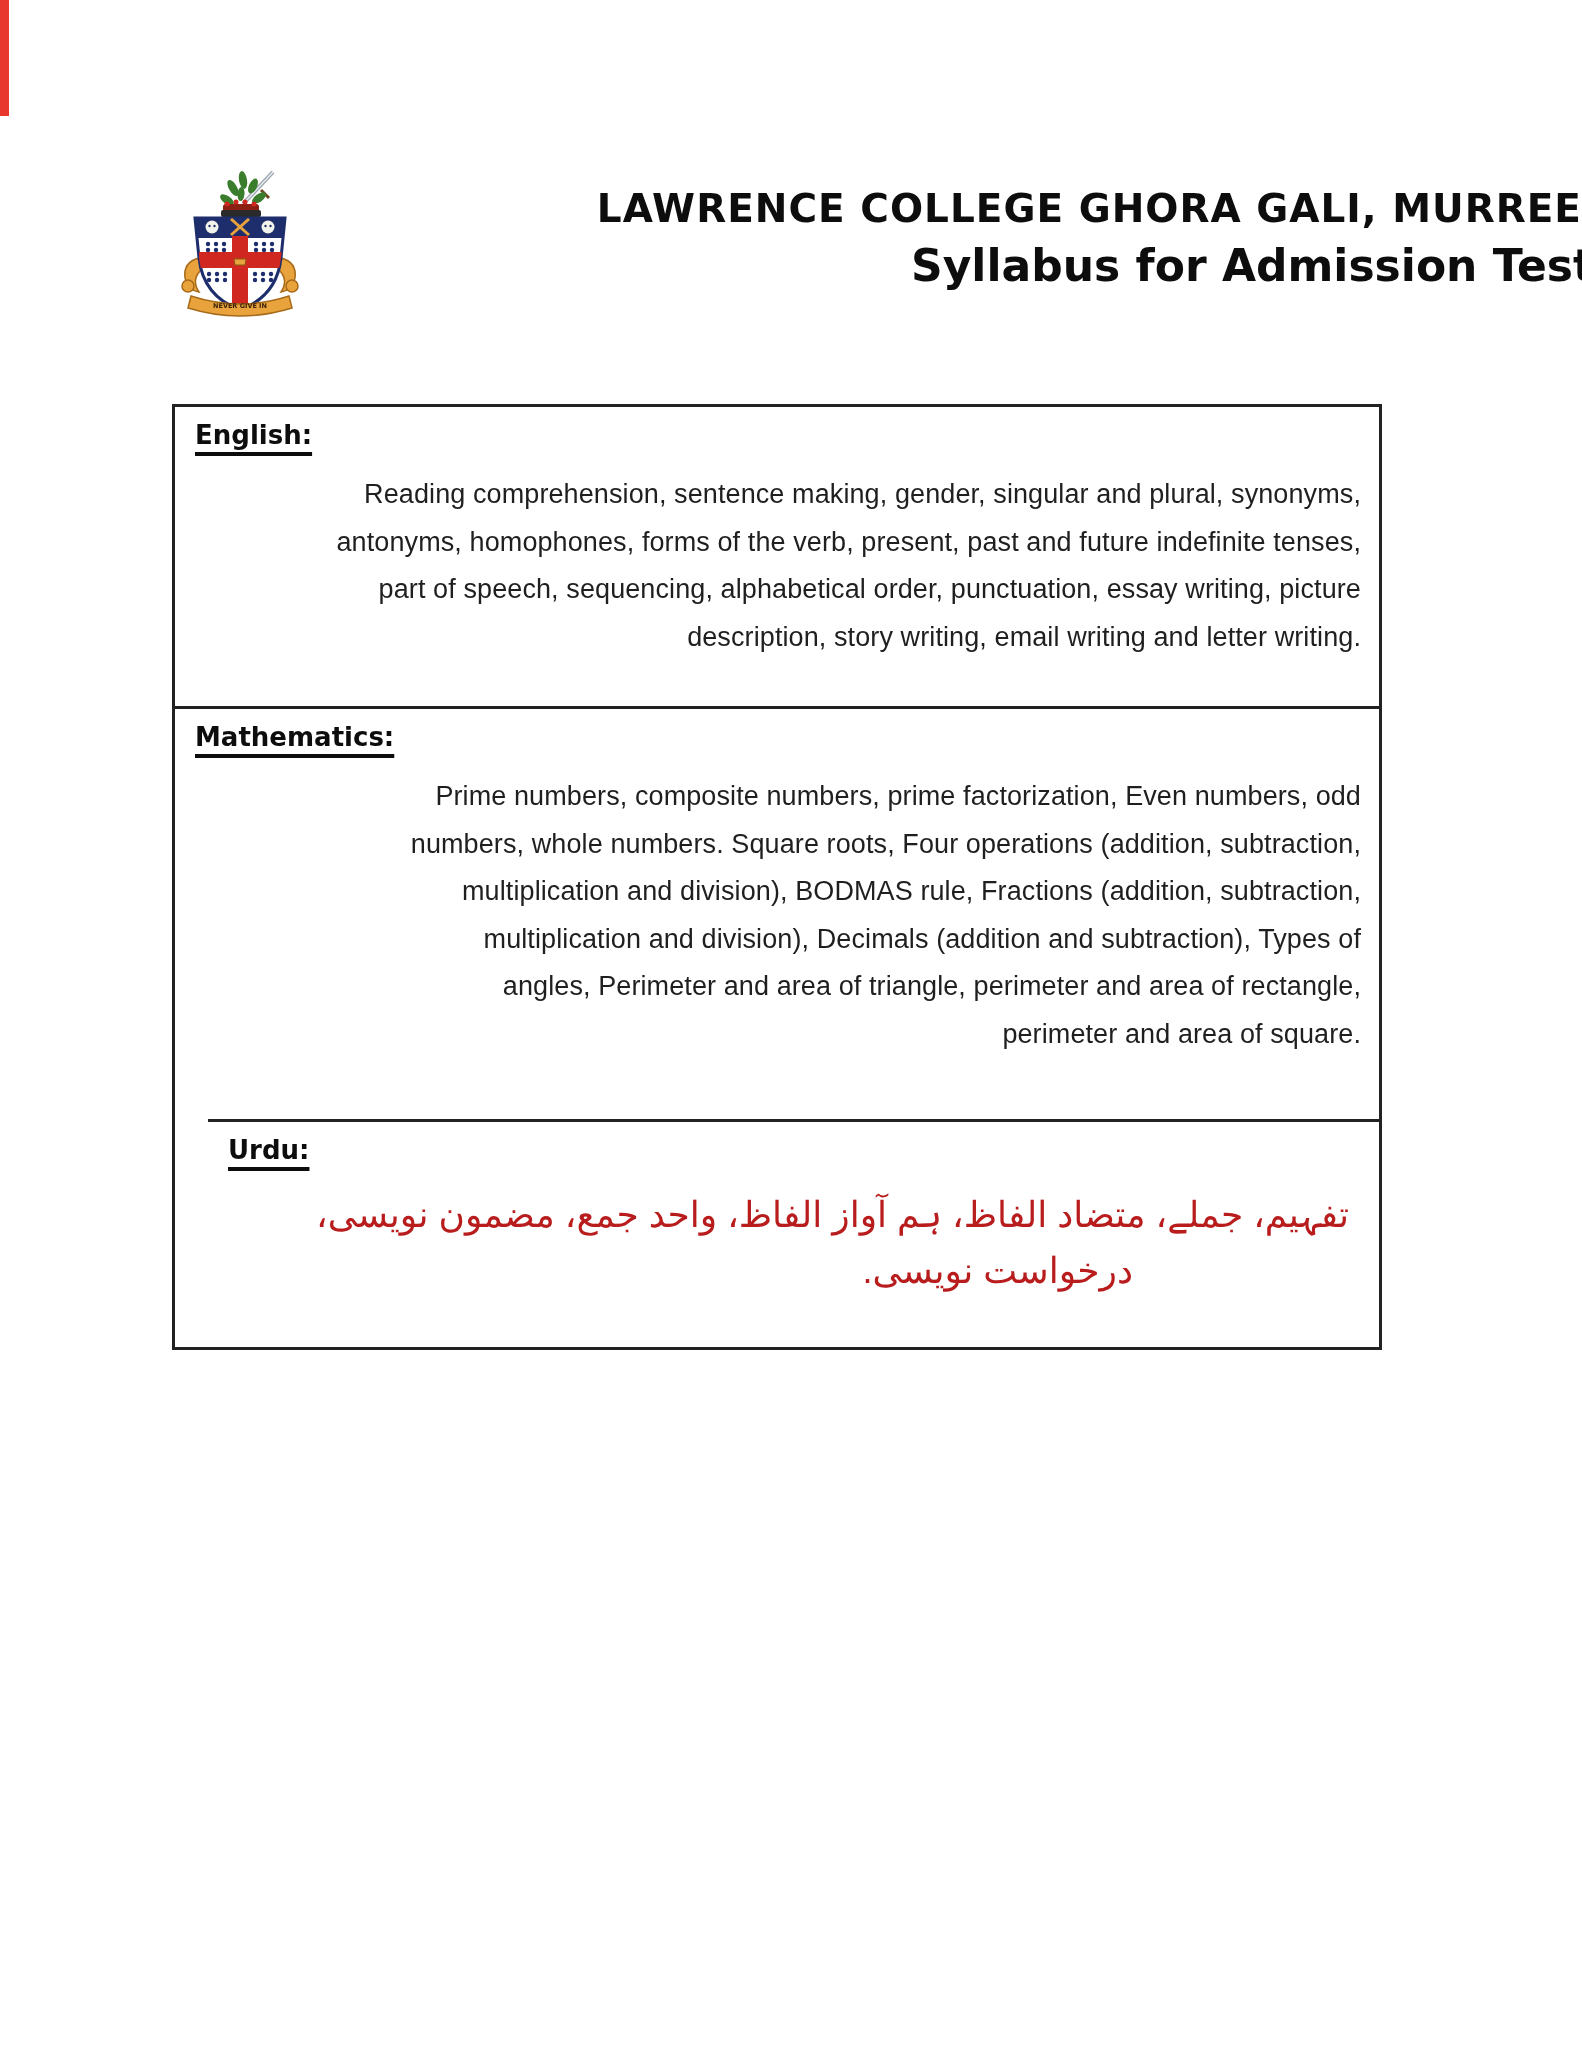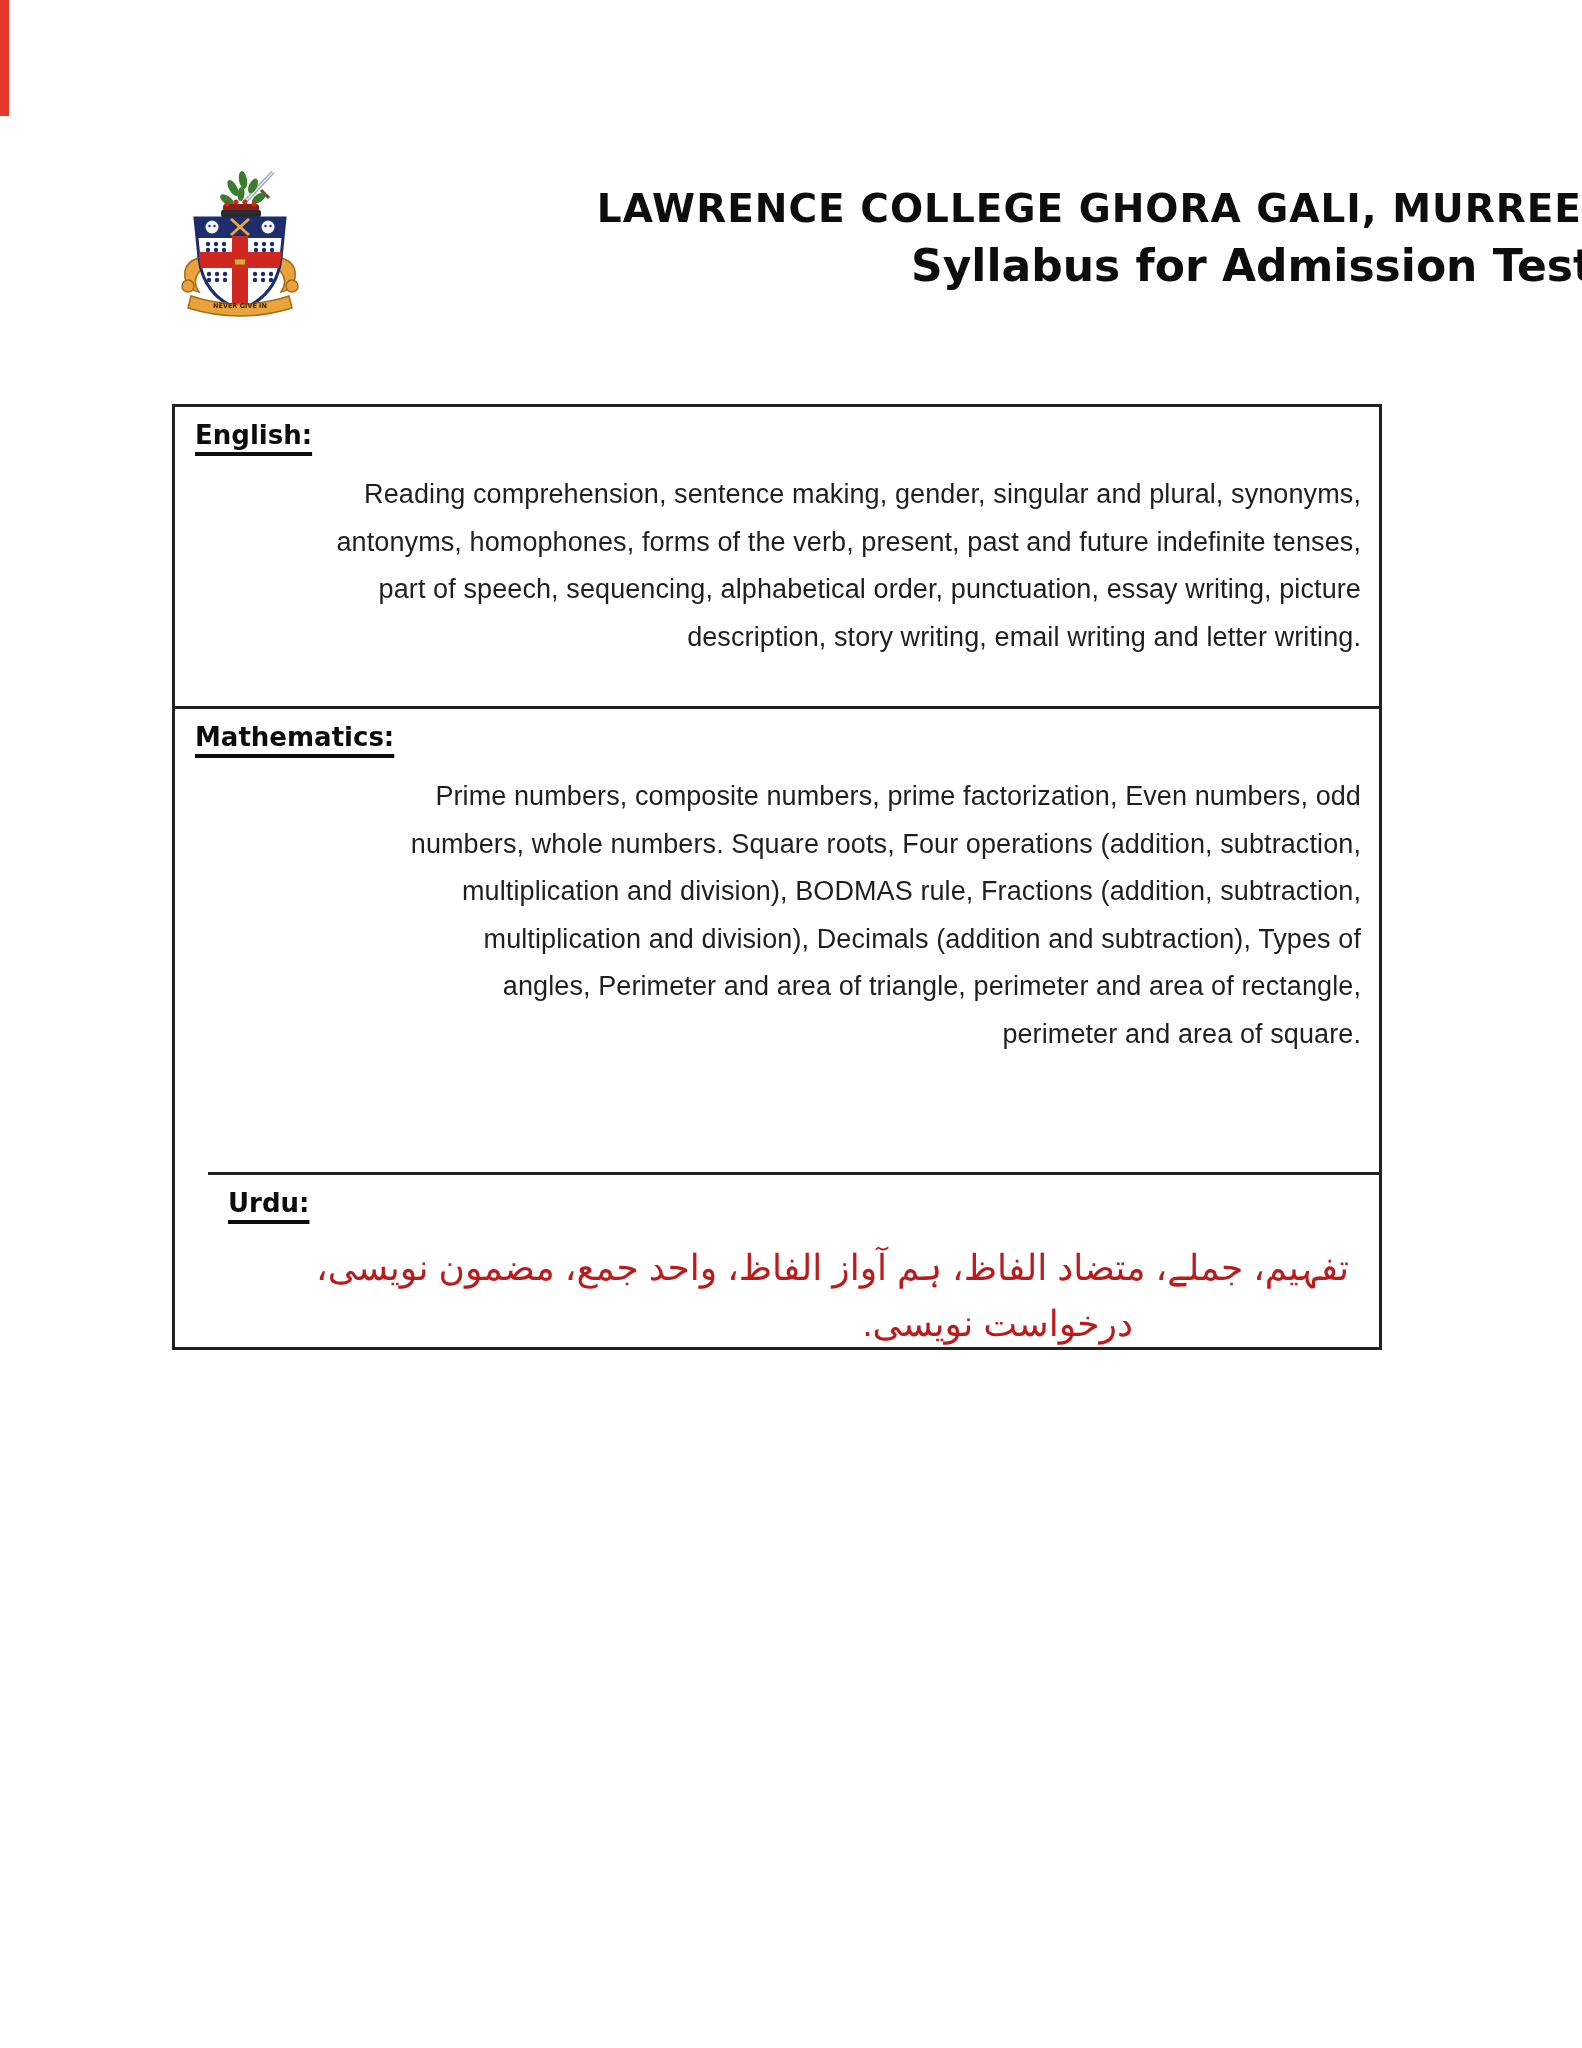--- a/index.html
+++ b/index.html
@@ -26,21 +26,21 @@
   .college-name{top:186px;font-size:39px;letter-spacing:1px;}
   .doc-title{top:240px;font-size:44px;padding-left:12px;}
   .class-label{top:328px;font-size:40px;letter-spacing:2px;}
   .syllabus-table{
     position:absolute;left:172px;top:404px;width:1210px;height:946px;
     border:3px solid #222222;box-sizing:border-box;
     background:#ffffff;
   }
   .sect{box-sizing:border-box;padding:0 18px;}
   .sect-english{height:299px;}
-  .sect-math{height:466px;border-top:3px solid #222222;}
+  .sect-math{height:413px;border-top:3px solid #222222;}
   .sect-urdu{height:234px;border-top:3px solid #222222;margin-left:33px;}
   .sect-heading{
     display:inline-block;
     margin:13px 0 0 2px;
     font-family:"DejaVu Sans",sans-serif;
     font-weight:bold;font-size:26px;color:#0d0d0d;
     text-decoration:underline;
     text-decoration-thickness:3.5px;
     text-underline-offset:8px;
   }

